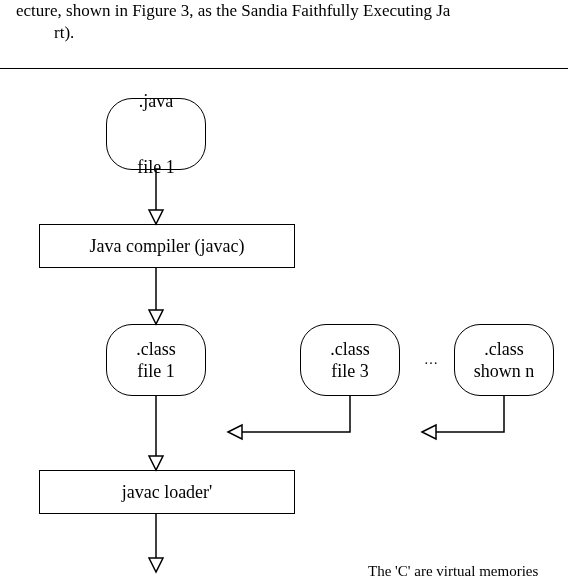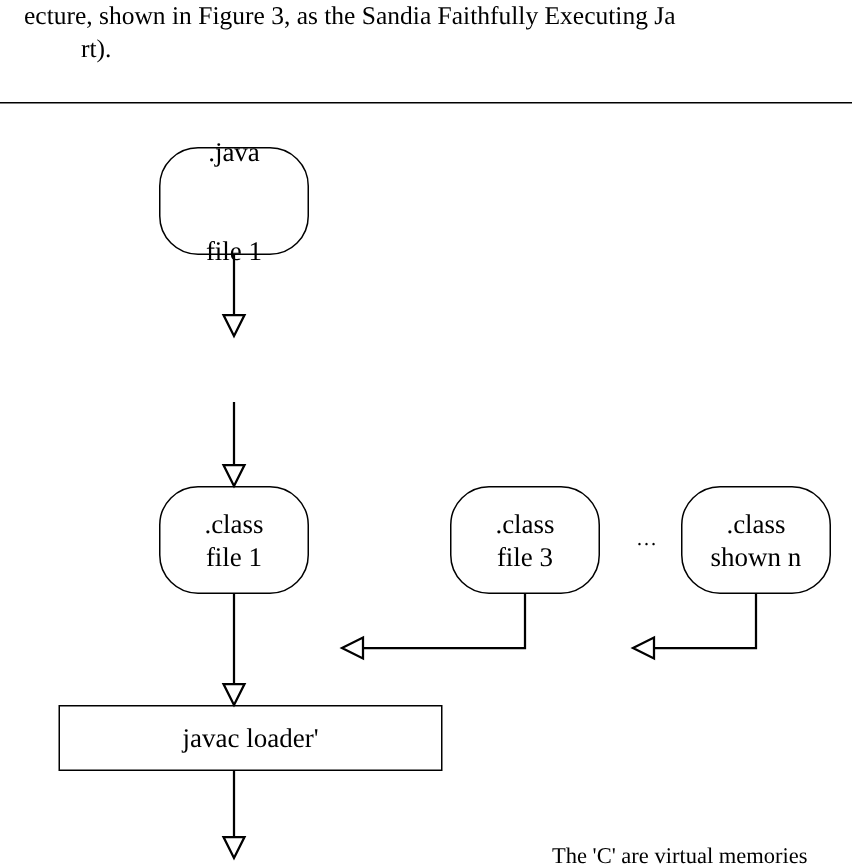--- a/index.html
+++ b/index.html
@@ -85,20 +85,23 @@
   <div class="frag" style="left:0; top:0;">ecture, shown in Figure 3, as the Sandia Faithfully Executing Ja</div>
   <div class="frag" style="left:0; top:22px;margin-left:38px;">rt).</div>
 
   <div class="hr" style="top:68px;"></div>
 
   <div class="node-round" style="left:106px; top:98px; width:100px; height:72px;gap:44px;">
     <div>.java</div>
     <div>file 1</div>
   </div>
 
+  <div class="node-rect" style="left:39px; top:224px; width:256px; height:44px;">
+    <span>Java compiler (javac)</span>
+  </div>
 
   <div class="node-round" style="left:106px; top:324px; width:100px; height:72px;">
     <div>.class</div>
     <div>file 1</div>
   </div>
 
   <div class="node-round" style="left:300px; top:324px; width:100px; height:72px;">
     <div>.class</div>
     <div>file 3</div>
   </div>

